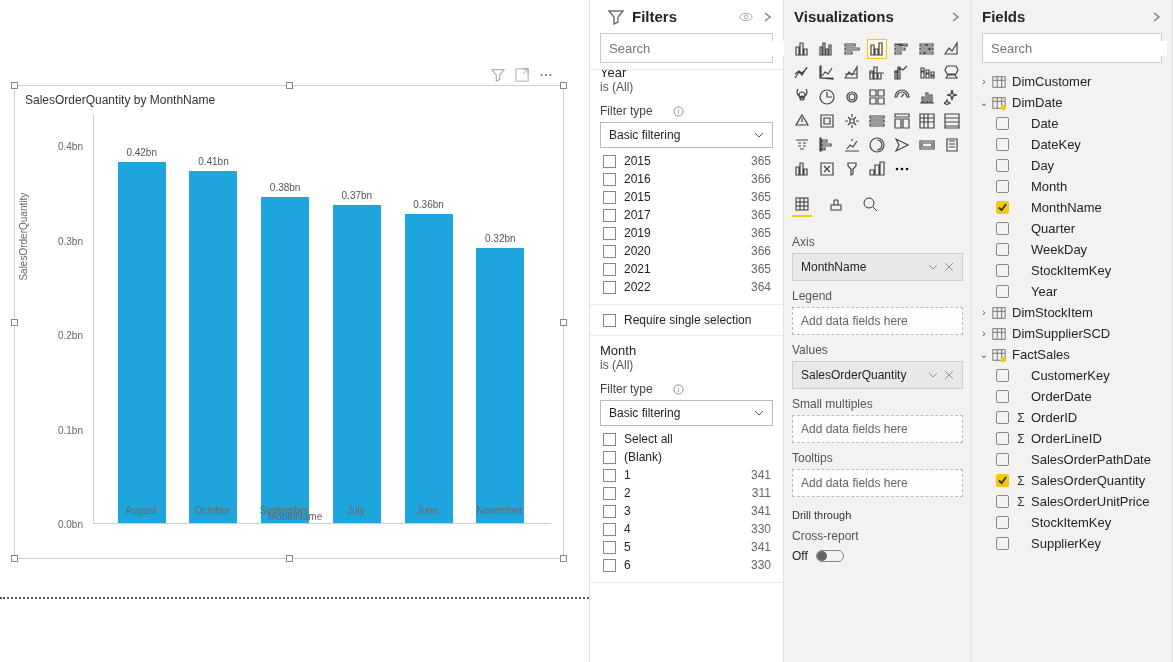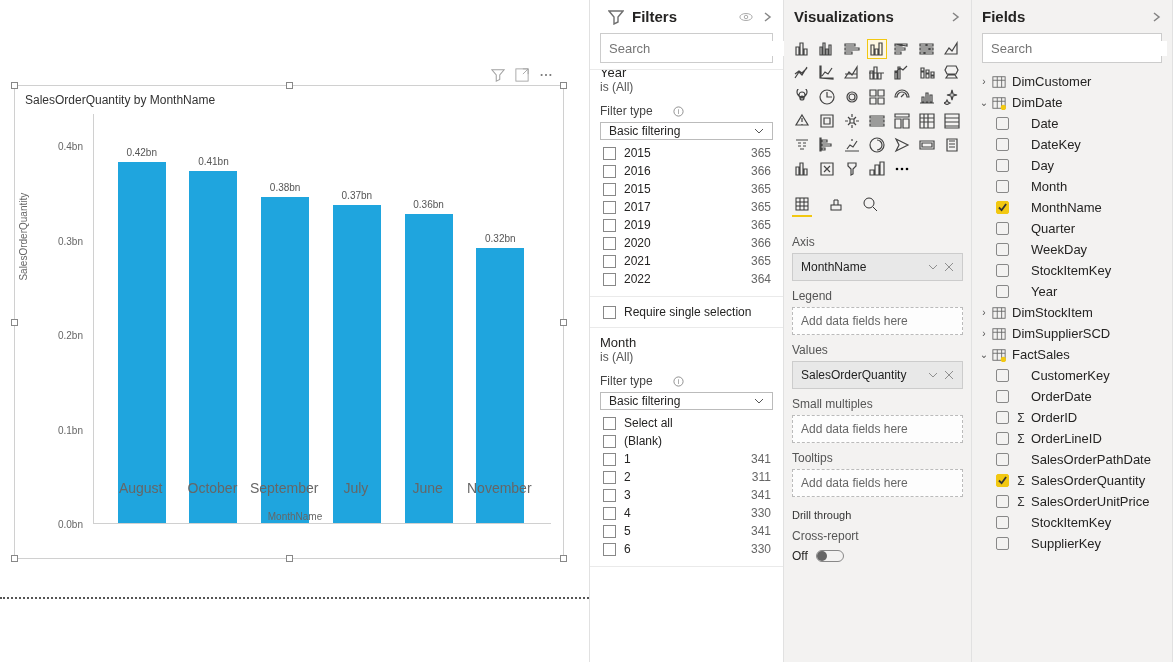--- a/index.html
+++ b/index.html
@@ -14,38 +14,38 @@
 .handle.ml{top:50%;left:-4px;margin-top:-3px}.handle.mr{top:50%;right:-4px;margin-top:-3px}
 .handle.bl{bottom:-4px;left:-4px}.handle.bm{bottom:-4px;left:50%;margin-left:-3px}.handle.br{bottom:-4px;right:-4px}
 .chart-title{font-size:12px;color:#333;padding:7px 10px 0;font-weight:500}
 .plot{position:absolute;top:28px;left:20px;right:8px;bottom:34px}
 .ylab{position:absolute;left:-12px;top:50%;transform:rotate(-90deg) translateX(50%);transform-origin:left center;font-size:10px;color:#666}
 .yticks{position:absolute;left:12px;top:0;bottom:0;width:40px}
 .ytick{position:absolute;font-size:10px;color:#666;text-align:right;width:36px}
 .bars{position:absolute;left:58px;right:4px;top:0;bottom:0;border-left:1px solid #d0d0d0;border-bottom:1px solid #d0d0d0}
 .bar{position:absolute;bottom:0;background:#1fa5de}
 .dlabel{position:absolute;font-size:10px;color:#555;text-align:center;width:60px;transform:translateX(-50%)}
-.xlabel{position:absolute;bottom:28px;font-size:14px;color:#666;text-align:center;width:72px;transform:translateX(-50%)}
+.xlabel{position:absolute;bottom:8px;font-size:10px;color:#666;text-align:center;width:72px;transform:translateX(-50%)}
 .xaxis-title{position:absolute;bottom:2px;left:50%;transform:translateX(-50%);font-size:10px;color:#666}
 
 .panel{display:flex;flex-direction:column;border-right:1px solid #e1e1e1}
 .panel.filters{width:194px;background:#fff}
 .panel.viz{width:188px;background:#f3f2f1}
 .panel.fields{width:201px;background:#f3f2f1}
 .panel-head{display:flex;align-items:center;padding:8px 10px;font-weight:600;font-size:15px}
 .panel-head .spacer{flex:1}
 .panel-head svg{margin-left:8px;opacity:.7}
 .search{margin:0 10px 6px;border:1px solid #ccc;height:30px;display:flex;align-items:center;padding:0 8px;background:#fff}
 .search input{border:none;outline:none;flex:1;font-size:13px}
 .fscroll{overflow-y:auto;flex:1;border-top:1px solid #eaeaea}
 .fblock{border-bottom:1px solid #eaeaea;padding:4px 10px 8px}
 .fblock .name{font-size:13px;padding-top:3px}
 .fblock .sub{font-size:12px;color:#555;padding-bottom:6px}
 .ftlabel{font-size:12px;color:#444;margin-top:4px;display:flex;align-items:center;gap:20px}
-.sel{margin:4px 0;height:18px;border:1px solid #bbb;display:flex;align-items:center;padding:0 8px;background:#fff;font-size:12px;justify-content:space-between}
+.sel{margin:4px 0;height:26px;border:1px solid #bbb;display:flex;align-items:center;padding:0 8px;background:#fff;font-size:12px;justify-content:space-between}
 .chkrow{display:flex;align-items:center;font-size:12px;padding:2px 0}
 .chkrow .box{width:13px;height:13px;border:1px solid #888;margin-right:8px;margin-left:3px}
 .chkrow .cnt{margin-left:auto;color:#666;padding-right:2px}
 .reqrow{display:flex;align-items:center;font-size:12px;padding:8px 10px;border-bottom:1px solid #eaeaea}
 
 .viz-body{padding:6px 8px;overflow-y:auto}
 .vizgrid{display:grid;grid-template-columns:repeat(7,1fr);gap:4px;margin-bottom:8px}
 .vizicon{width:20px;height:20px;display:flex;align-items:center;justify-content:center;border:1px solid transparent}
 .vizicon.sel-vi{border-color:#f2c811;background:#fdf7e3}
 .vizicon svg{width:16px;height:16px}

